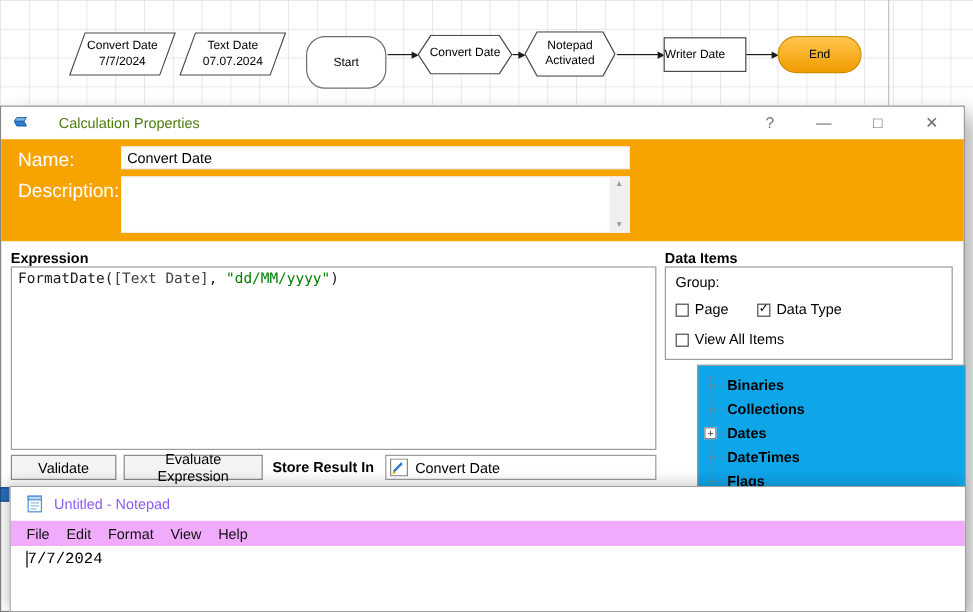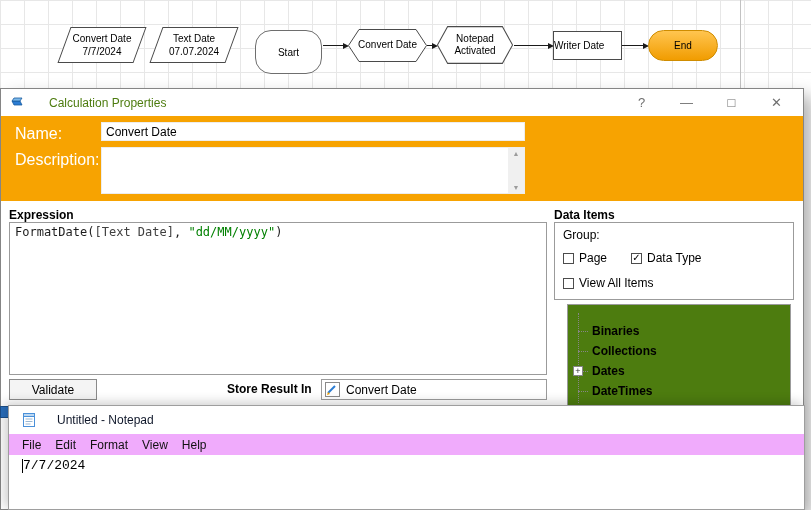--- a/index.html
+++ b/index.html
@@ -75,35 +75,35 @@
   .store-field span { margin-left:6px; }
 
   .group-box { position:absolute; left:553px; top:133px; width:240px; height:78px;
                border:1px solid #9b9b9b; font-size:12px; }
   .group-label { position:absolute; left:8px; top:5px; }
   .checkbox-row { position:absolute; display:flex; align-items:center; }
   .cb-box { width:11px; height:11px; border:1px solid #4c4c4c; background:#fff; display:inline-flex;
             align-items:center; justify-content:center; font-size:10px; line-height:1; flex:0 0 auto; }
   .cb-label { margin-left:5px; white-space:nowrap; }
 
-  .tree-box { position:absolute; left:566px; top:215px; width:224px; height:160px; background:#4d7c0f;
-              border:1px solid #9b9b9b; padding-top:16px; }
+  .tree-box { position:absolute; left:580px; top:215px; width:224px; height:160px; background:#0ea5e9;
+              border:1px solid #9b9b9b; padding-top:6px; }
   .tree-vline { position:absolute; left:10px; top:8px; height:90px; border-left:1px dotted #868686; }
   .tree-row { position:relative; height:20px; display:flex; align-items:center; padding-left:24px;
               font-size:12px; font-weight:bold; }
   .tree-row::before { content:""; position:absolute; left:10px; top:10px; width:10px; border-top:1px dotted #868686; }
   .plus-box { position:absolute; left:5px; top:5px; width:10px; height:10px; border:1px solid #868686;
               background:#fff; font-size:9px; line-height:8px; text-align:center; font-weight:normal; color:#333; }
 
   
   .bg-win-icon { position:absolute; left:0; top:406px; width:10px; height:12px; background:#2a6fbd; border:1px solid #1c4f8a; }
   .notepad { position:absolute; left:8px; top:405px; width:797px; height:105px; background:#fff;
              border:1px solid #9e9e9e; box-shadow:-4px -3px 10px rgba(0,0,0,0.18); }
   .np-titlebar { height:28px; display:flex; align-items:center; padding-left:12px; background:#fff; }
-  .np-title { font-size:12px; margin-left:20px; color:#0f172a; }
+  .np-title { font-size:12px; margin-left:8px; color:#8b5cf6; }
   .np-menubar { height:21px; display:flex; align-items:center; padding-left:6px; background:#f0abfc; }
   .np-menu-item { font-size:12px; padding:0 7px; color:#111; }
   .np-content { position:relative; height:calc(100% - 49px); background:#fff;
                 font-family:"Liberation Mono", monospace; font-size:13px; padding:3px 6px 0 13px; }
   .caret { display:inline-block; width:1px; height:14px; background:#000; vertical-align:text-bottom; }
 </style>
 </head>
 <body>
 
 <div class="canvas-top">
@@ -191,20 +191,21 @@
         <span>▼</span>
       </div>
     </div>
   </div>
 
   <span class="section-label" style="left:8px;top:119px">Expression</span>
 
   <div class="expr-box"><span class="tok-plain">FormatDate(</span><span class="tok-item">[Text Date]</span><span class="tok-plain">, </span><span class="tok-str">"dd/MM/yyyy"</span><span class="tok-plain">)</span></div>
 
   <button class="btn" style="left:8px;top:290px;width:88px">Validate</button>
+  <button class="btn" style="left:102px;top:290px;width:116px">Evaluate Expression</button>
 
   <span class="store-label">Store Result In</span>
 
   <div class="store-field">
     <svg width="15" height="15" viewBox="0 0 15 15">
       <rect x="0.5" y="0.5" width="14" height="14" fill="#ffffff" stroke="#8a8a8a"></rect>
       <line x1="3" y1="11" x2="10" y2="4" stroke="#2b7cd3" stroke-width="2"></line>
       <polygon points="2,13 3,10 5,12" fill="#f0a000"></polygon>
     </svg>
     <span>Convert Date</span>

